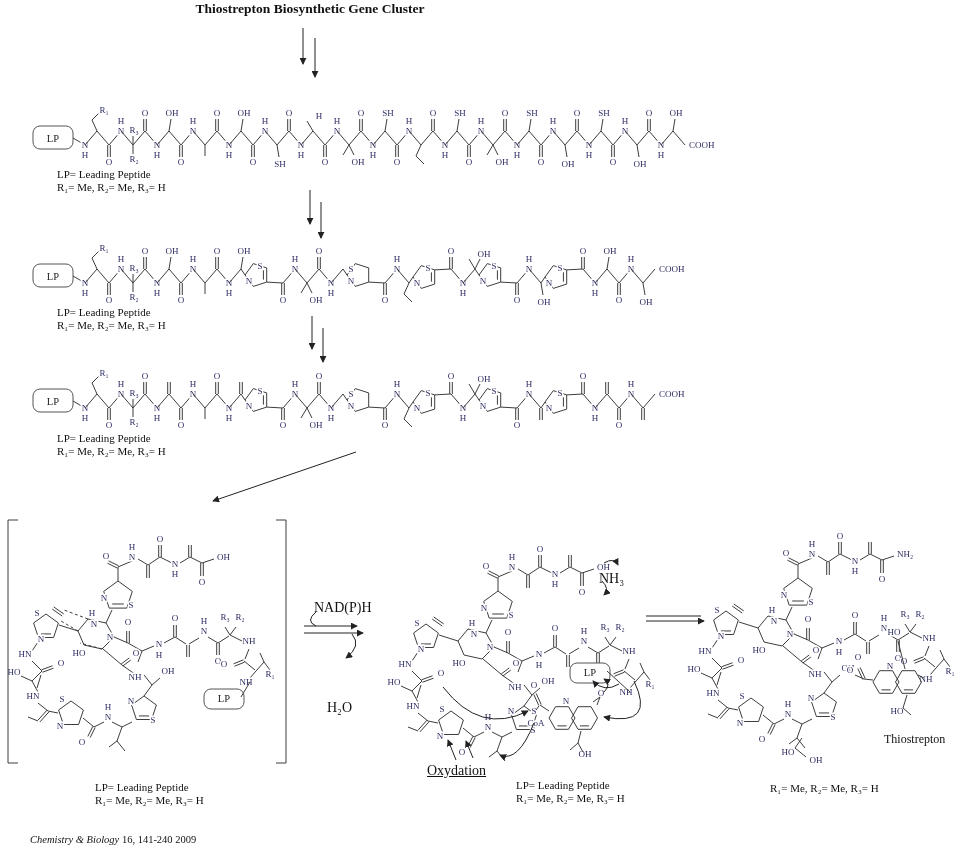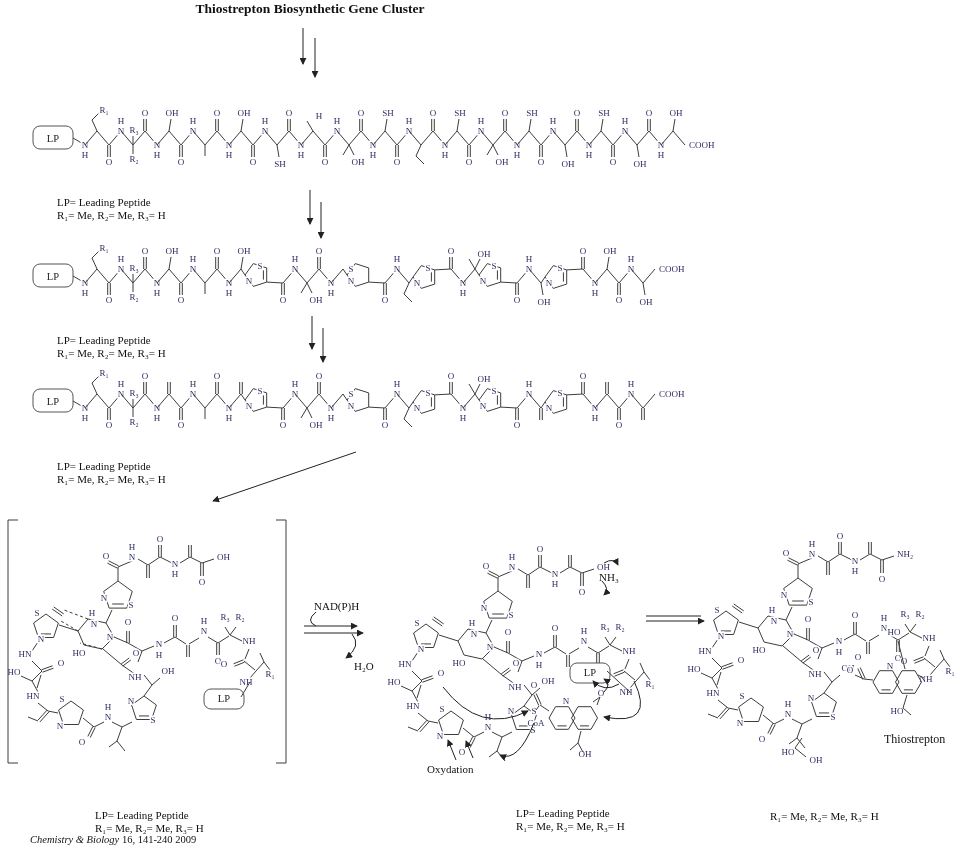--- a/index.html
+++ b/index.html
@@ -10,22 +10,22 @@
   .bd{stroke:#3d3d3d;stroke-width:1;fill:none;}
   .dsh{stroke-dasharray:3 2.5;}
   .ar{stroke:#222;stroke-width:1;fill:none;}
   .at{font:9px "Liberation Serif","DejaVu Serif",serif;fill:#2d2d63;text-anchor:middle;
       paint-order:stroke;stroke:#fff;stroke-width:3px;stroke-linejoin:round;}
   .ats{text-anchor:start;}
   .lp{font:10.5px "Liberation Serif","DejaVu Serif",serif;fill:#222;text-anchor:middle;
       paint-order:stroke;stroke:#fff;stroke-width:2px;}
   .lpbox{fill:#fff;stroke:#555;}
   .title{font-weight:bold;font-size:13.5px;text-align:center;}
-  .legend{font-size:11px;line-height:12.5px;margin-top:28px;}
-  .small{font-size:11px;}
+  .legend{font-size:11px;line-height:12.5px;}
+  .small{font-size:14px;}
   .bold{font-weight:normal;}
   .it{font-style:italic;}
   .cite{font-size:10.5px;}
   .prod{font-weight:normal;font-size:12px;}
 </style>
 </head>
 <body>
 
 <svg id="art" width="960" height="852">
   <defs>
@@ -1002,23 +1002,23 @@
 <div class="abs legend" style="left:57px;top:306px;">
   <div>LP= Leading Peptide</div>
   <div>R₁= Me, R₂= Me, R₃= H</div>
 </div>
 <div class="abs legend" style="left:57px;top:432px;">
   <div>LP= Leading Peptide</div>
   <div>R₁= Me, R₂= Me, R₃= H</div>
 </div>
 
 <div class="abs small" style="left:294px;top:600px;margin-left:20px;">NAD(P)H</div>
-<div class="abs small" style="left:327px;top:660px;margin-left:27px;">H₂O</div>
+<div class="abs small" style="left:327px;top:700px;">H₂O</div>
 <div class="abs small" style="left:599px;top:571px;">NH₃</div>
-<div class="abs small" style="left:427px;top:763px;">Oxydation</div>
+<div class="abs small" style="left:427px;top:763px;text-decoration:underline;">Oxydation</div>
 <div class="abs prod" style="left:884px;top:732px;">Thiostrepton</div>
 
 <div class="abs legend" style="left:95px;top:781px;">
   <div>LP= Leading Peptide</div>
   <div>R₁= Me, R₂= Me, R₃= H</div>
 </div>
 <div class="abs legend" style="left:516px;top:779px;">
   <div>LP= Leading Peptide</div>
   <div>R₁= Me, R₂= Me, R₃= H</div>
 </div>

